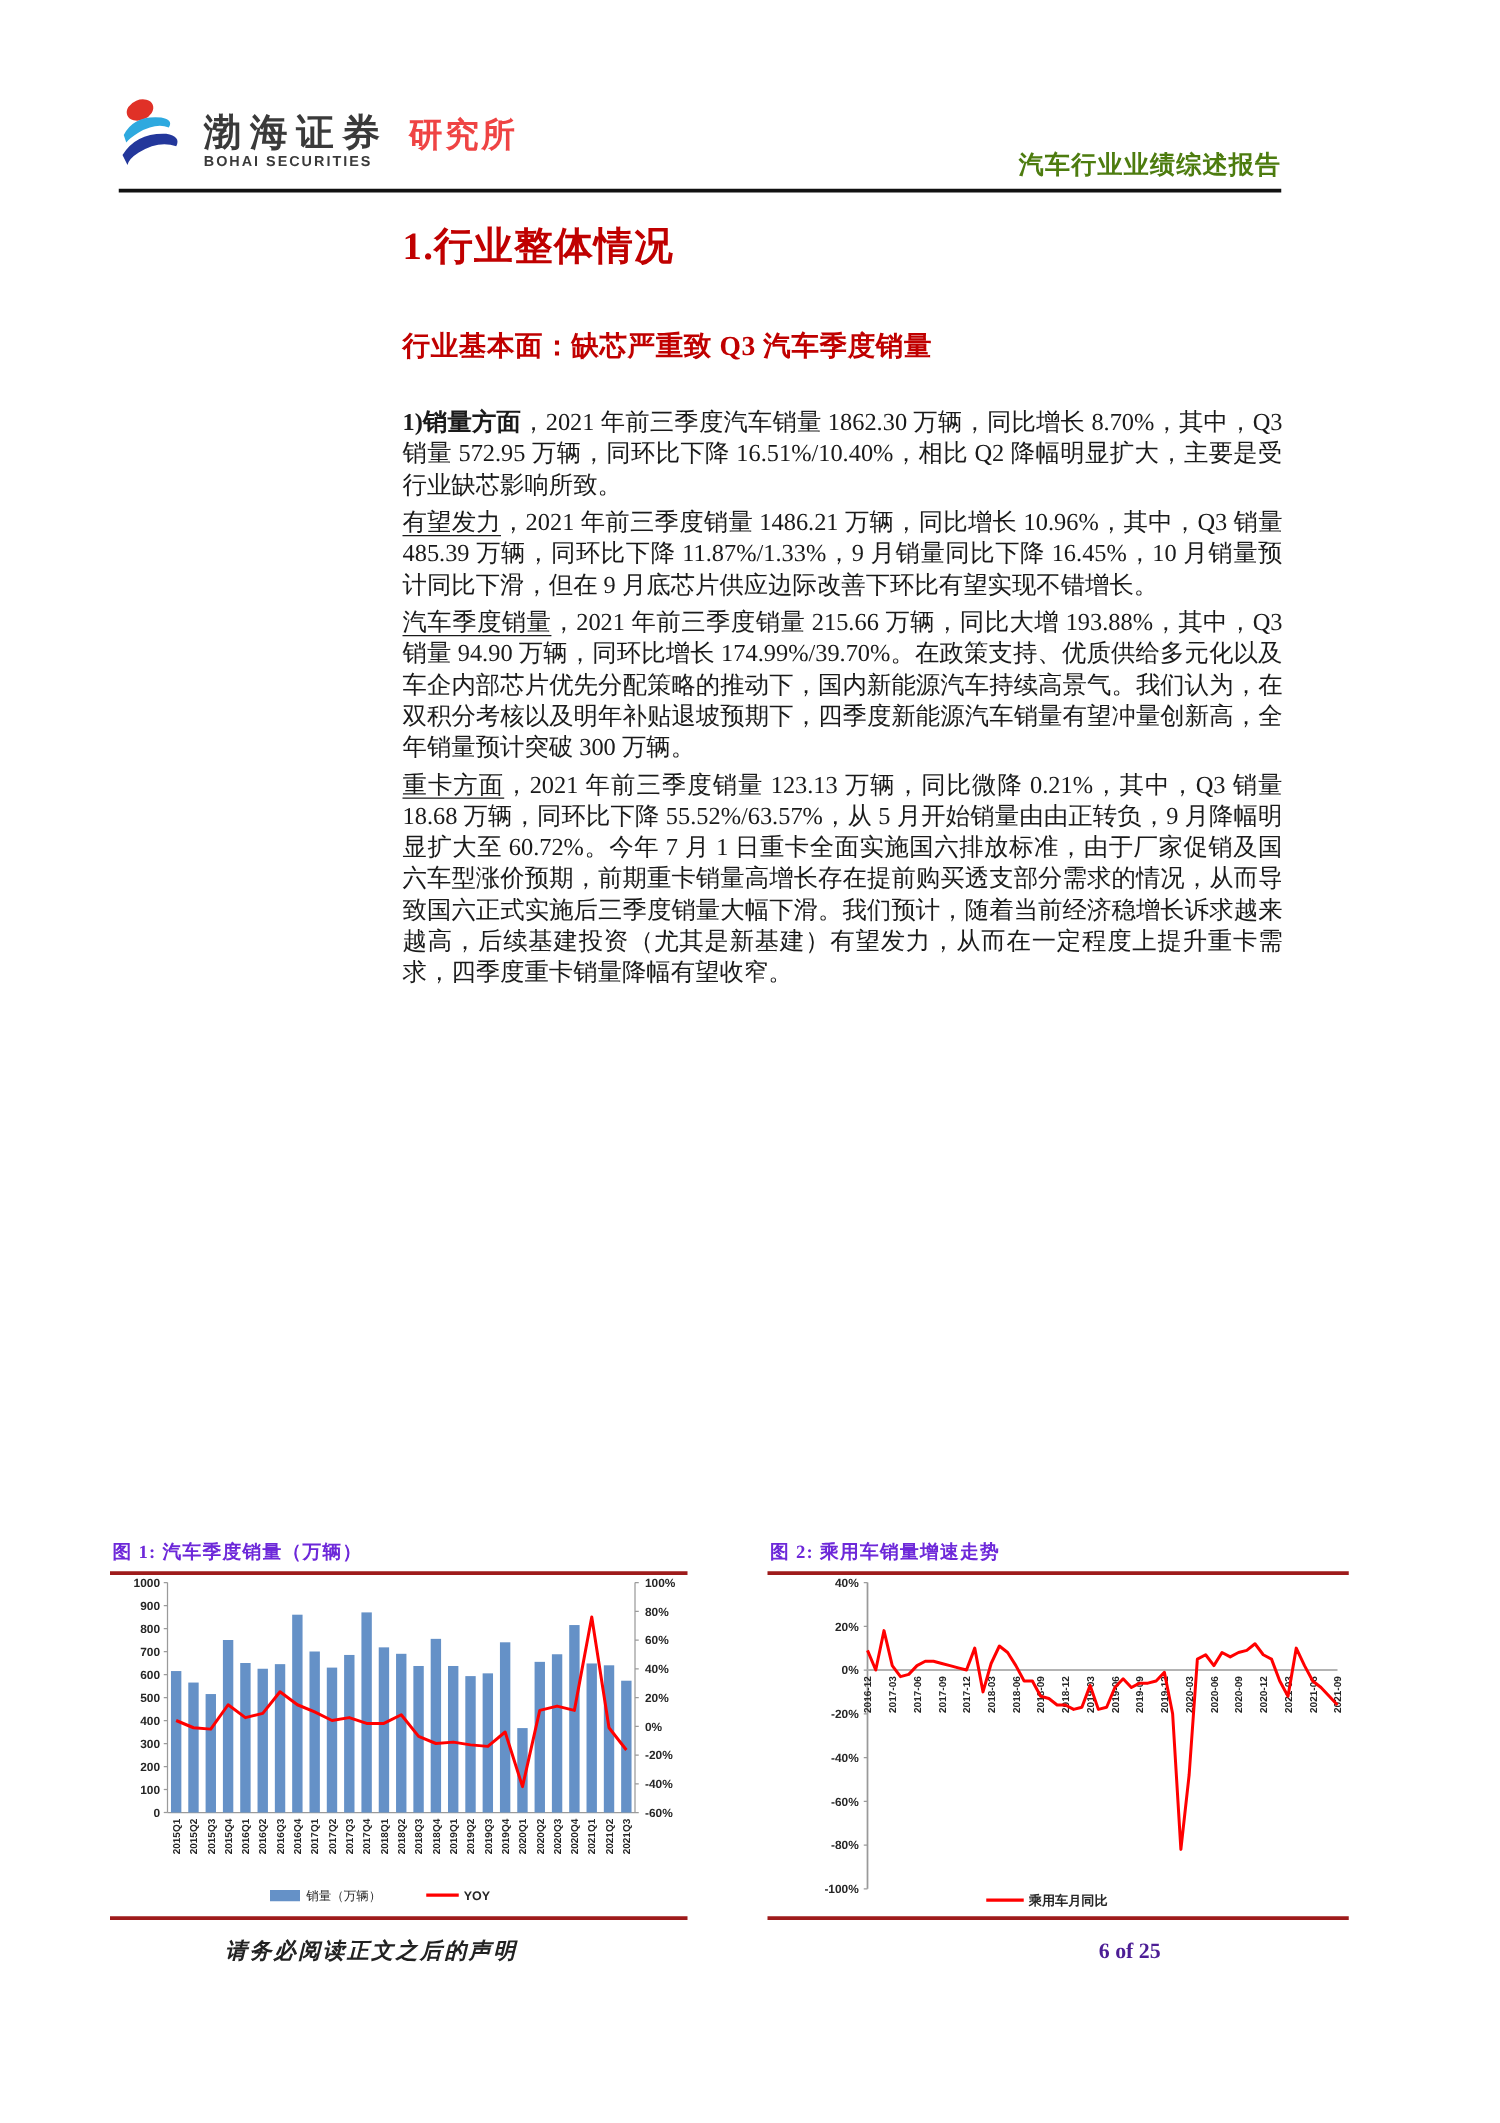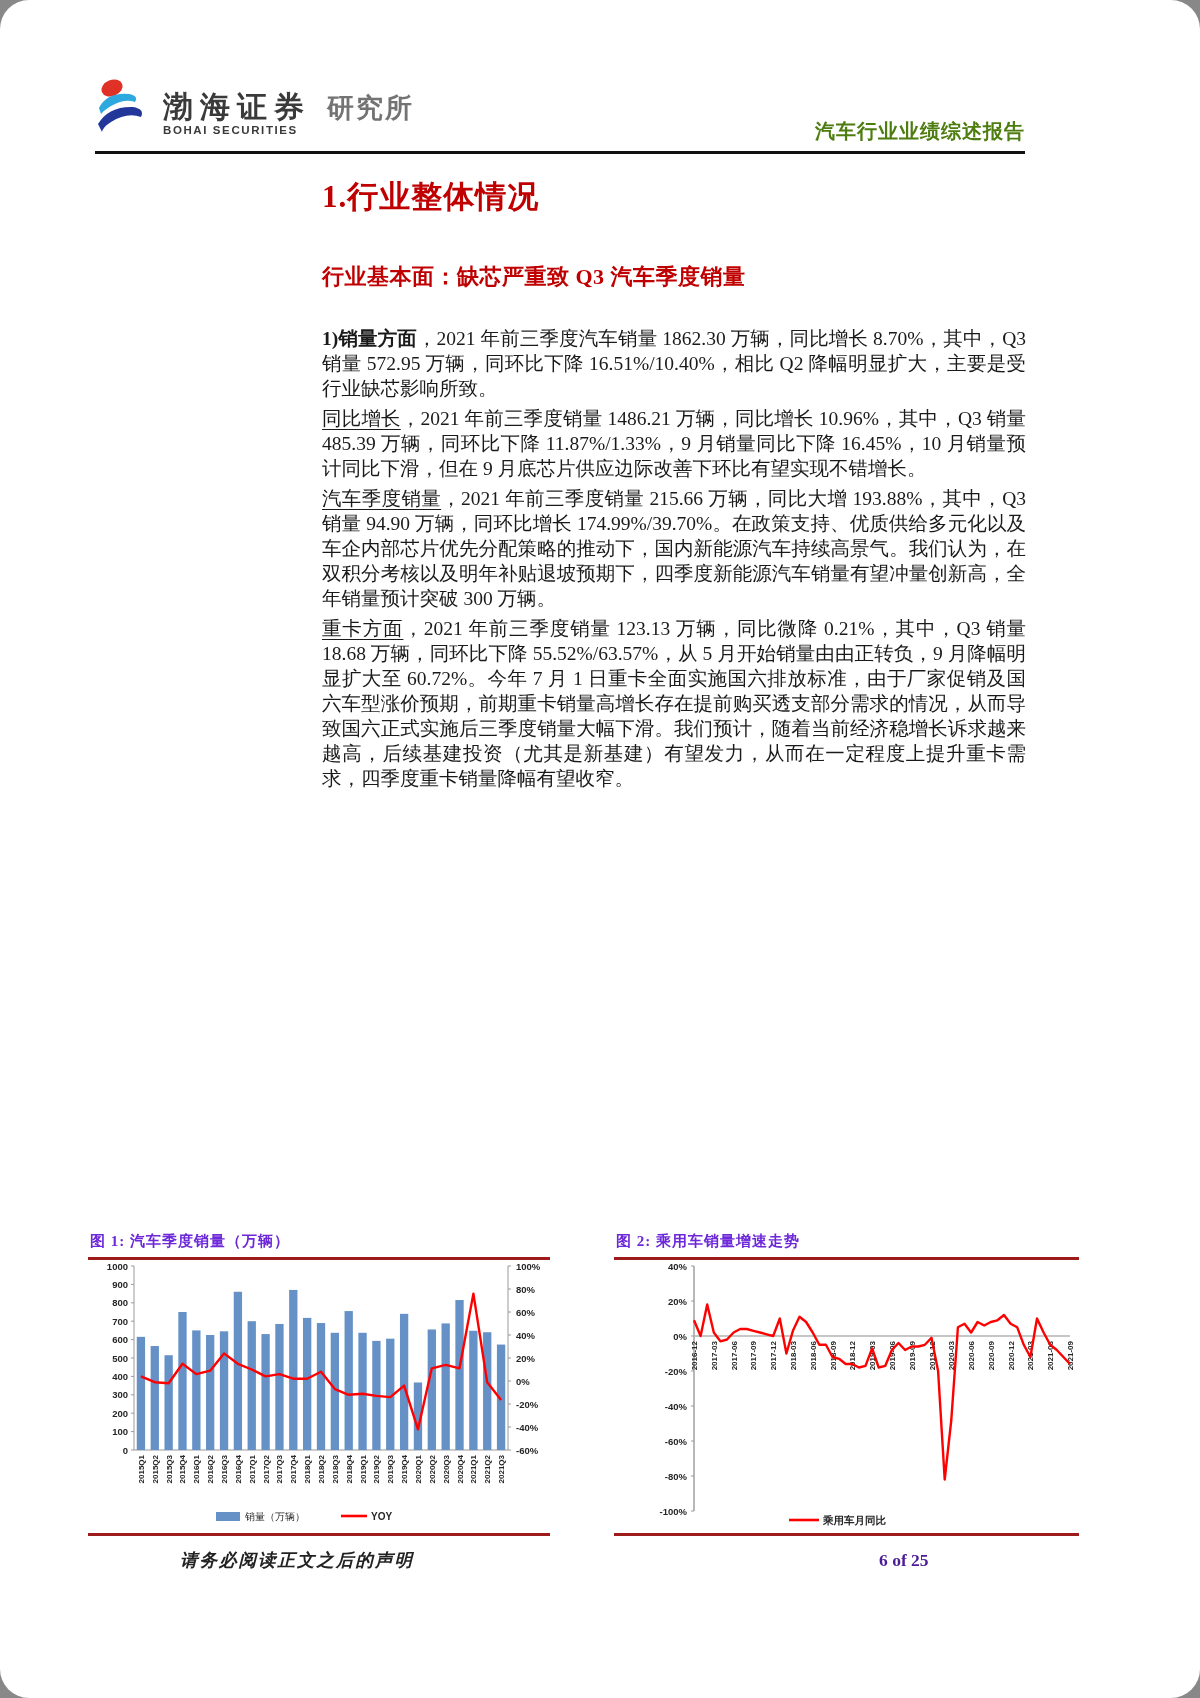--- a/index.html
+++ b/index.html
@@ -1,28 +1,28 @@
 <!DOCTYPE html>
 <html><head>
 <meta charset="utf-8">
 <style>
   * { margin:0; padding:0; box-sizing:border-box; }
   body { background:#888; }
   .page {
     position:relative; width:1200px; height:1698px; background:#ffffff;
     margin:0 auto; overflow:hidden;
-    font-family:"Liberation Serif","DejaVu Serif",serif; color:#1a1a1a;border-radius:29px;
+    font-family:"Liberation Serif","DejaVu Serif",serif; color:#1a1a1a;
   }
   
   .logo-row { position:absolute; left:95px; top:76px; display:flex; align-items:flex-end; }
   .logo-icon { width:58px; height:62px; margin-right:10px; }
   .logo-text { display:flex; flex-direction:column; }
   .logo-cn { font-size:30px; font-weight:bold; color:#3a3a3a; letter-spacing:7px; line-height:32px; }
   .logo-en { font-size:11.5px; font-weight:bold; color:#3a3a3a; letter-spacing:1.6px; line-height:15px; font-family:"Liberation Sans",sans-serif; }
-  .logo-dept { font-size:27px; font-weight:bold; color:#737373; margin-left:16px; padding-bottom:12px; letter-spacing:2px; font-family:"Liberation Sans",sans-serif; }
+  .logo-dept { font-size:27px; font-weight:bold; color:#ef4444; margin-left:16px; padding-bottom:12px; letter-spacing:2px; font-family:"Liberation Sans",sans-serif; }
   .header-tag { position:absolute; right:175px; top:118px; font-size:20px; font-weight:bold; color:#4d7c0f; font-family:"Liberation Sans",sans-serif; letter-spacing:1px; }
   .header-rule { position:absolute; left:95px; top:151px; width:930px; height:3px; background:#111; }
   
   .h1 { position:absolute; left:322px; top:176px; font-size:31px; font-weight:bold; color:#c00000; letter-spacing:1px; }
   .h2 { position:absolute; left:322px; top:262px; font-size:22px; font-weight:bold; color:#c00000; letter-spacing:0.5px; }
   
   .body-col { position:absolute; left:322px; top:326px; width:704px; }
   .body-col p { font-size:19.5px; line-height:25px; text-align:justify; margin-bottom:5px; }
   .lead-bold { font-weight:bold; }
   .lead-underline { text-decoration:underline; text-underline-offset:4px; }
@@ -57,21 +57,21 @@
     <span class="logo-dept">研究所</span>
   </div>
   <div class="header-tag">汽车行业业绩综述报告</div>
   <div class="header-rule"></div>
 
   <div class="h1">1.行业整体情况</div>
   <div class="h2">行业基本面：缺芯严重致 Q3 汽车季度销量</div>
 
   <div class="body-col">
     <p><span class="lead-bold">1)销量方面</span><span>，2021 年前三季度汽车销量 1862.30 万辆，同比增长 8.70%，其中，Q3 销量 572.95 万辆，同环比下降 16.51%/10.40%，相比 Q2 降幅明显扩大，主要是受行业缺芯影响所致。</span></p>
-    <p><span class="lead-underline">同比增长</span><span>，2021 年前三季度销量 1486.21 万辆，同比增长 10.96%，其中，Q3 销量 485.39 万辆，同环比下降 11.87%/1.33%，9 月销量同比下降 16.45%，10 月销量预计同比下滑，但在 9 月底芯片供应边际改善下环比有望实现不错增长。</span></p>
+    <p><span class="lead-underline">有望发力</span><span>，2021 年前三季度销量 1486.21 万辆，同比增长 10.96%，其中，Q3 销量 485.39 万辆，同环比下降 11.87%/1.33%，9 月销量同比下降 16.45%，10 月销量预计同比下滑，但在 9 月底芯片供应边际改善下环比有望实现不错增长。</span></p>
     <p><span class="lead-underline">汽车季度销量</span><span>，2021 年前三季度销量 215.66 万辆，同比大增 193.88%，其中，Q3 销量 94.90 万辆，同环比增长 174.99%/39.70%。在政策支持、优质供给多元化以及车企内部芯片优先分配策略的推动下，国内新能源汽车持续高景气。我们认为，在双积分考核以及明年补贴退坡预期下，四季度新能源汽车销量有望冲量创新高，全年销量预计突破 300 万辆。</span></p>
     <p><span class="lead-underline">重卡方面</span><span>，2021 年前三季度销量 123.13 万辆，同比微降 0.21%，其中，Q3 销量 18.68 万辆，同环比下降 55.52%/63.57%，从 5 月开始销量由由正转负，9 月降幅明显扩大至 60.72%。今年 7 月 1 日重卡全面实施国六排放标准，由于厂家促销及国六车型涨价预期，前期重卡销量高增长存在提前购买透支部分需求的情况，从而导致国六正式实施后三季度销量大幅下滑。我们预计，随着当前经济稳增长诉求越来越高，后续基建投资（尤其是新基建）有望发力，从而在一定程度上提升重卡需求，四季度重卡销量降幅有望收窄。</span></p>
   </div>
 
   <div class="figure fig1">
     <div class="fig-title">图 1: 汽车季度销量（万辆）</div>
     <div class="fig-rule-top"></div>
     <div class="fig-chart" id="chart1"><svg viewBox="0 0 462 272" width="100%" height="100%">
           <line x1="46" y1="6" x2="46" y2="190" stroke="#9a9a9a" stroke-width="1"></line>
           <line x1="420" y1="6" x2="420" y2="190" stroke="#9a9a9a" stroke-width="1"></line>

